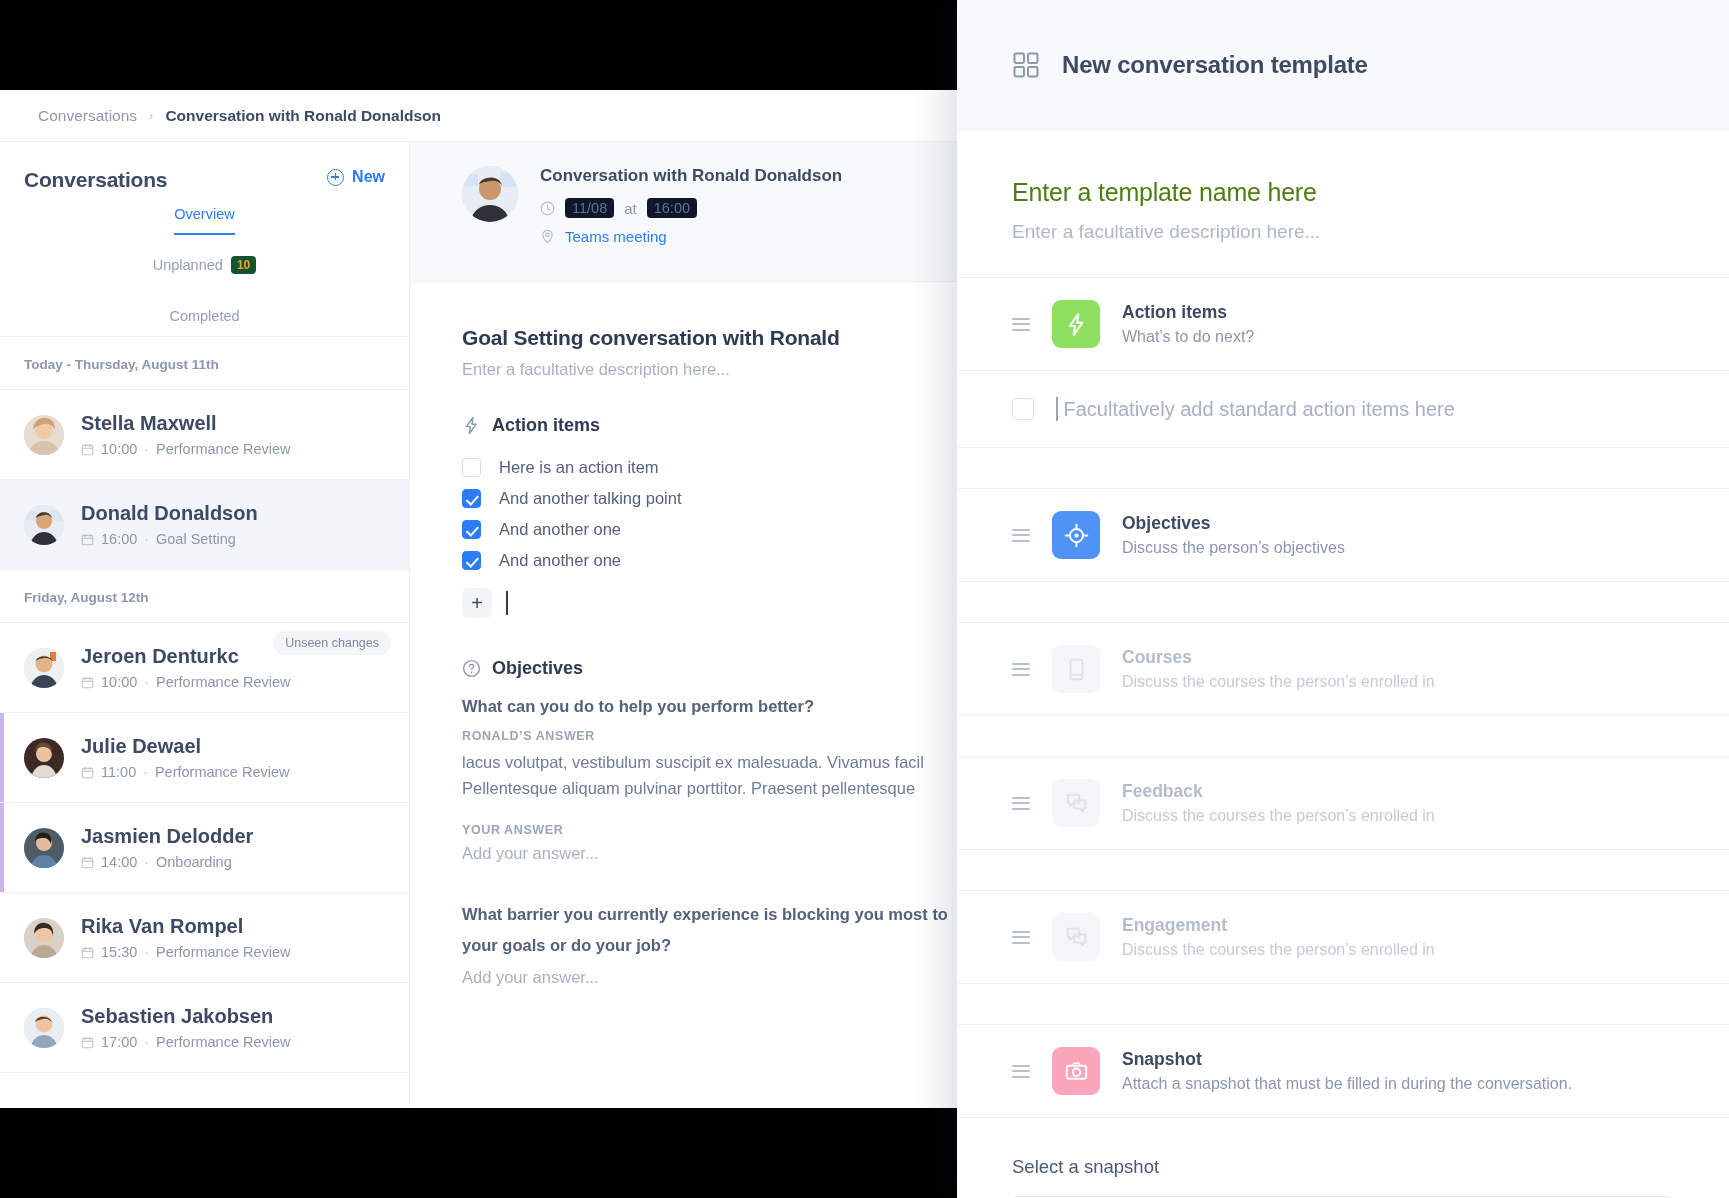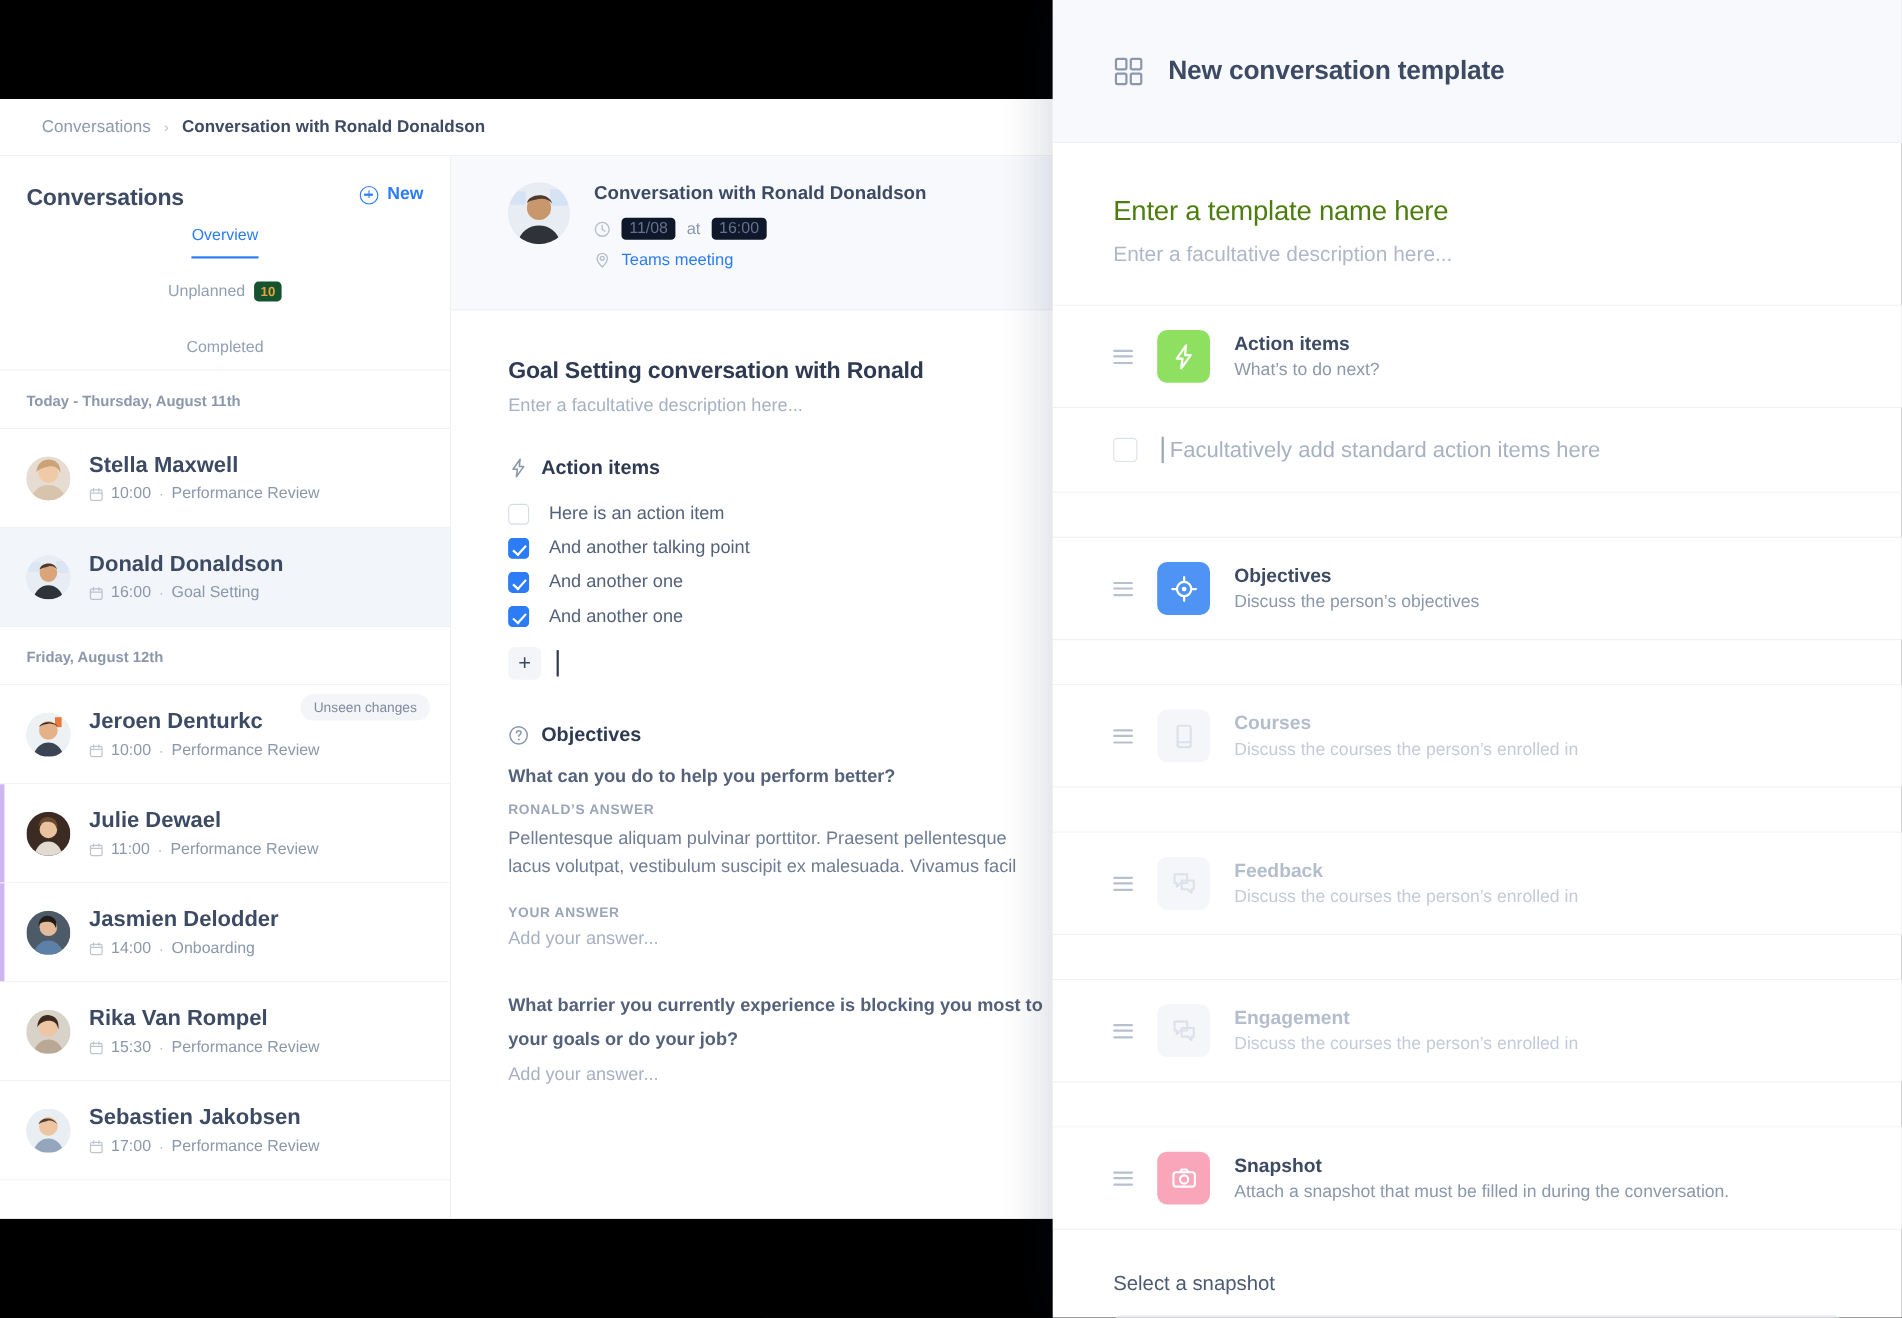--- a/index.html
+++ b/index.html
@@ -490,22 +490,22 @@
               <circle cx="10" cy="10" r="8.3" fill="none" stroke="#8b97ab" stroke-width="1.4"></circle>
               <path d="M7.8 7.6c.2-1.3 1.2-2 2.3-2 1.2 0 2.2.8 2.2 2 0 1.6-2.1 1.8-2.1 3.2" fill="none" stroke="#8b97ab" stroke-width="1.4" stroke-linecap="round"></path>
               <circle cx="10.1" cy="14" r=".95" fill="#8b97ab"></circle>
             </svg>
             <span class="section-title">Objectives</span>
           </div>
 
           <div class="q-block" style="margin-top:6px">
             <div class="q-text">What can you do to help you perform better?</div>
             <div class="q-label">RONALD’S ANSWER</div>
+            <div class="q-answer">lacus volutpat, vestibulum suscipit ex malesuada. Vivamus facil</div>
             <div class="q-answer">Pellentesque aliquam pulvinar porttitor. Praesent pellentesque</div>
-            <div class="q-answer">lacus volutpat, vestibulum suscipit ex malesuada. Vivamus facil</div>
             <div class="q-label" style="margin-top:22px">YOUR ANSWER</div>
             <div class="q-placeholder">Add your answer...</div>
           </div>
 
           <div class="q-block" style="margin-top:40px">
             <div class="q-text" style="margin-bottom:8px">What barrier you currently experience is blocking you most to</div>
             <div class="q-text">your goals or do your job?</div>
             <div class="q-placeholder" style="margin-top:8px">Add your answer...</div>
           </div>
         </div>

